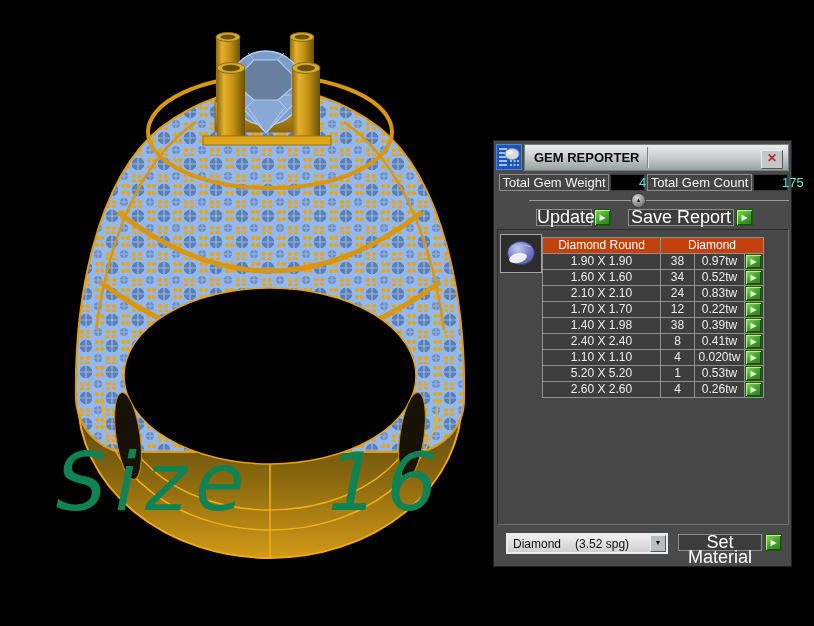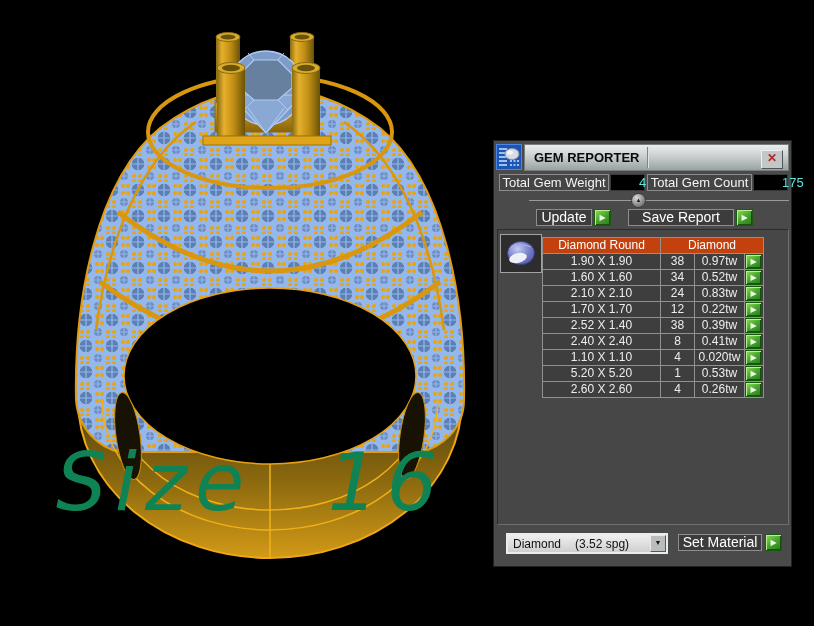--- a/index.html
+++ b/index.html
@@ -23,21 +23,21 @@
   .fld{position:absolute;height:17px;box-sizing:border-box;font-size:13px;line-height:15px;
        text-align:center;}
   .lbl{background:#454545;border:1px solid #8d8d8d;color:#f4f4f4;}
   .val{background:#000;border:1px solid #3a3a3a;color:#5ee6de;padding-left:28px;}
   .sepline{position:absolute;left:35px;top:59px;width:260px;height:1px;background:#9a9a9a;}
   .collapse{position:absolute;left:137px;top:52px;width:15px;height:15px;border-radius:50%;
             background:radial-gradient(circle at 35% 30%,#d9d9d9,#8f8f8f 55%,#565656);
             border:1px solid #3d3d3d;box-sizing:border-box;color:#1d1d1d;font-size:6px;
             line-height:13px;text-align:center;}
   .btnbox{position:absolute;height:17px;box-sizing:border-box;background:#3c3c3c;
-          border:1px solid #8d8d8d;color:#fff;font-size:14px;line-height:15px;text-align:center;}
+          border:1px solid #8d8d8d;color:#fff;font-size:18px;line-height:15px;text-align:center;}
   .go{position:absolute;width:17px;height:17px;box-sizing:border-box;padding:0;
       background:linear-gradient(145deg,#8fdd5b,#46a52e 50%,#2c7c1b);
       border:1px solid #1d5a11;box-shadow:inset 1px 1px 0 #b9ef92,inset -1px -1px 0 #1a4f0e;
       color:#eef7e3;font-size:8px;line-height:15px;text-align:center;}
   .tablewrap{position:absolute;left:3px;top:88px;width:292px;height:296px;box-sizing:border-box;
              background:#474747;border:1px solid;border-color:#2c2c2c #6e6e6e #6e6e6e #2c2c2c;}
   .gembox{position:absolute;left:6px;top:93px;width:42px;height:39px;background:#2d2d2d;
           border:1px solid #a3a3a3;box-sizing:border-box;}
   table.gems{position:absolute;left:48px;top:96px;border-collapse:collapse;
              font-size:12px;color:#ededed;}
@@ -263,21 +263,21 @@
         </tr>
         <tr>
           <td class="c-size">1.70 X 1.70</td>
           <td class="c-count">12</td>
           <td class="c-weight">0.22tw</td>
           <td class="c-btn">
               <button class="go"><span>▶</span></button>
             </td>
         </tr>
         <tr>
-          <td class="c-size">2.52 X 1.40</td>
+          <td class="c-size">1.40 X 1.98</td>
           <td class="c-count">38</td>
           <td class="c-weight">0.39tw</td>
           <td class="c-btn">
               <button class="go"><span>▶</span></button>
             </td>
         </tr>
         <tr>
           <td class="c-size">2.40 X 2.40</td>
           <td class="c-count">8</td>
           <td class="c-weight">0.41tw</td>

